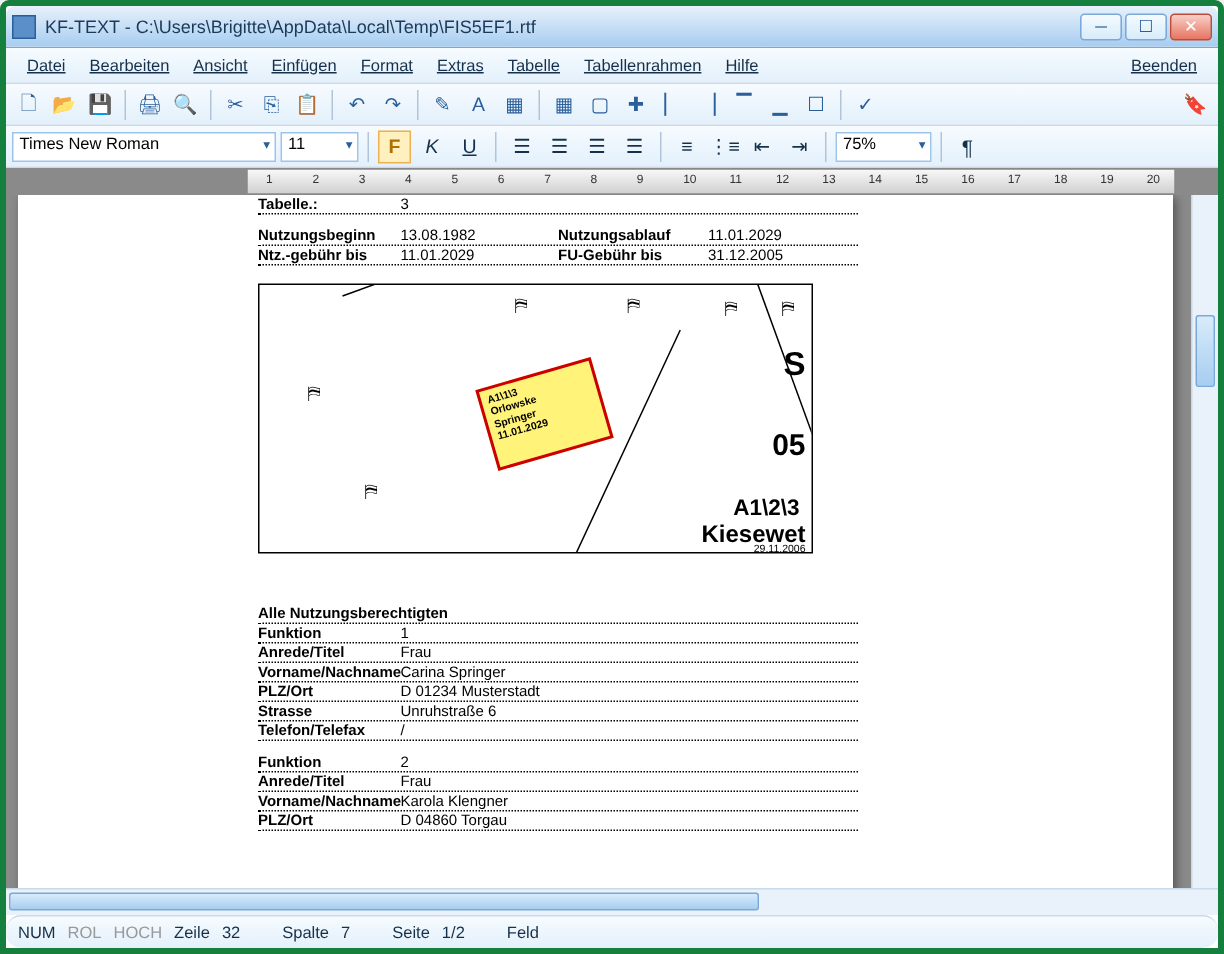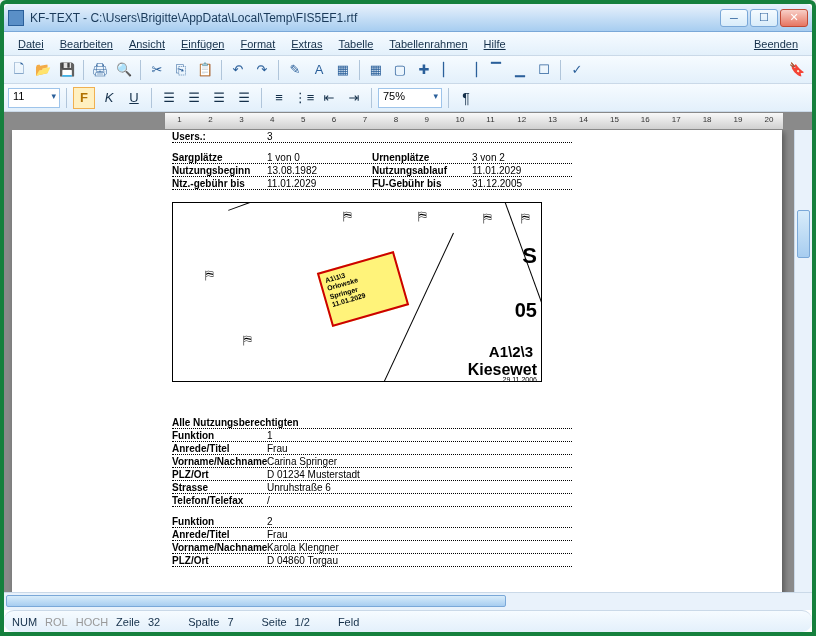--- a/index.html
+++ b/index.html
@@ -109,20 +109,21 @@
   <div class="tbtn">▔</div>
   <div class="tbtn">▁</div>
   <div class="tbtn">☐</div>
   <div class="sep"></div>
   <div class="tbtn">✓</div>
   <div style="flex:1"></div>
   <div class="tbtn">🔖</div>
  </div>
 
  <div class="toolbar2">
+  <div class="combo font"><span>Times New Roman</span></div>
   <div class="combo size"><span>11</span></div>
   <div class="sep"></div>
   <div class="fbtn active bold">F</div>
   <div class="fbtn italic">K</div>
   <div class="fbtn under">U</div>
   <div class="sep"></div>
   <div class="fbtn">☰</div>
   <div class="fbtn">☰</div>
   <div class="fbtn">☰</div>
   <div class="fbtn">☰</div>
@@ -160,31 +161,25 @@
    <span class="tick" style="left:92%">19</span>
         <span class="tick" style="left:97%">20</span>
   </div>
  </div>
 
  <div class="docarea">
   <div class="page">
    <div class="page-inner">
 
     <div class="row">
-            <span class="c1">Users.:</span>
+            <span class="c1">Tabelle.:</span>
             <span class="c2">3</span>
           </div>
 
     <div style="height:8px"></div>
-    <div class="row">
-            <span class="c1">Sargplätze</span>
-            <span class="c2">1 von 0</span>
-            <span class="c3">Urnenplätze</span>
-            <span class="c4">3 von 2</span>
-          </div>
     <div class="row">
             <span class="c1">Nutzungsbeginn</span>
             <span class="c2">13.08.1982</span>
             <span class="c3">Nutzungsablauf</span>
             <span class="c4">11.01.2029</span>
           </div>
     <div class="row">
             <span class="c1">Ntz.-gebühr bis</span>
             <span class="c2">11.01.2029</span>
             <span class="c3">FU-Gebühr bis</span>

